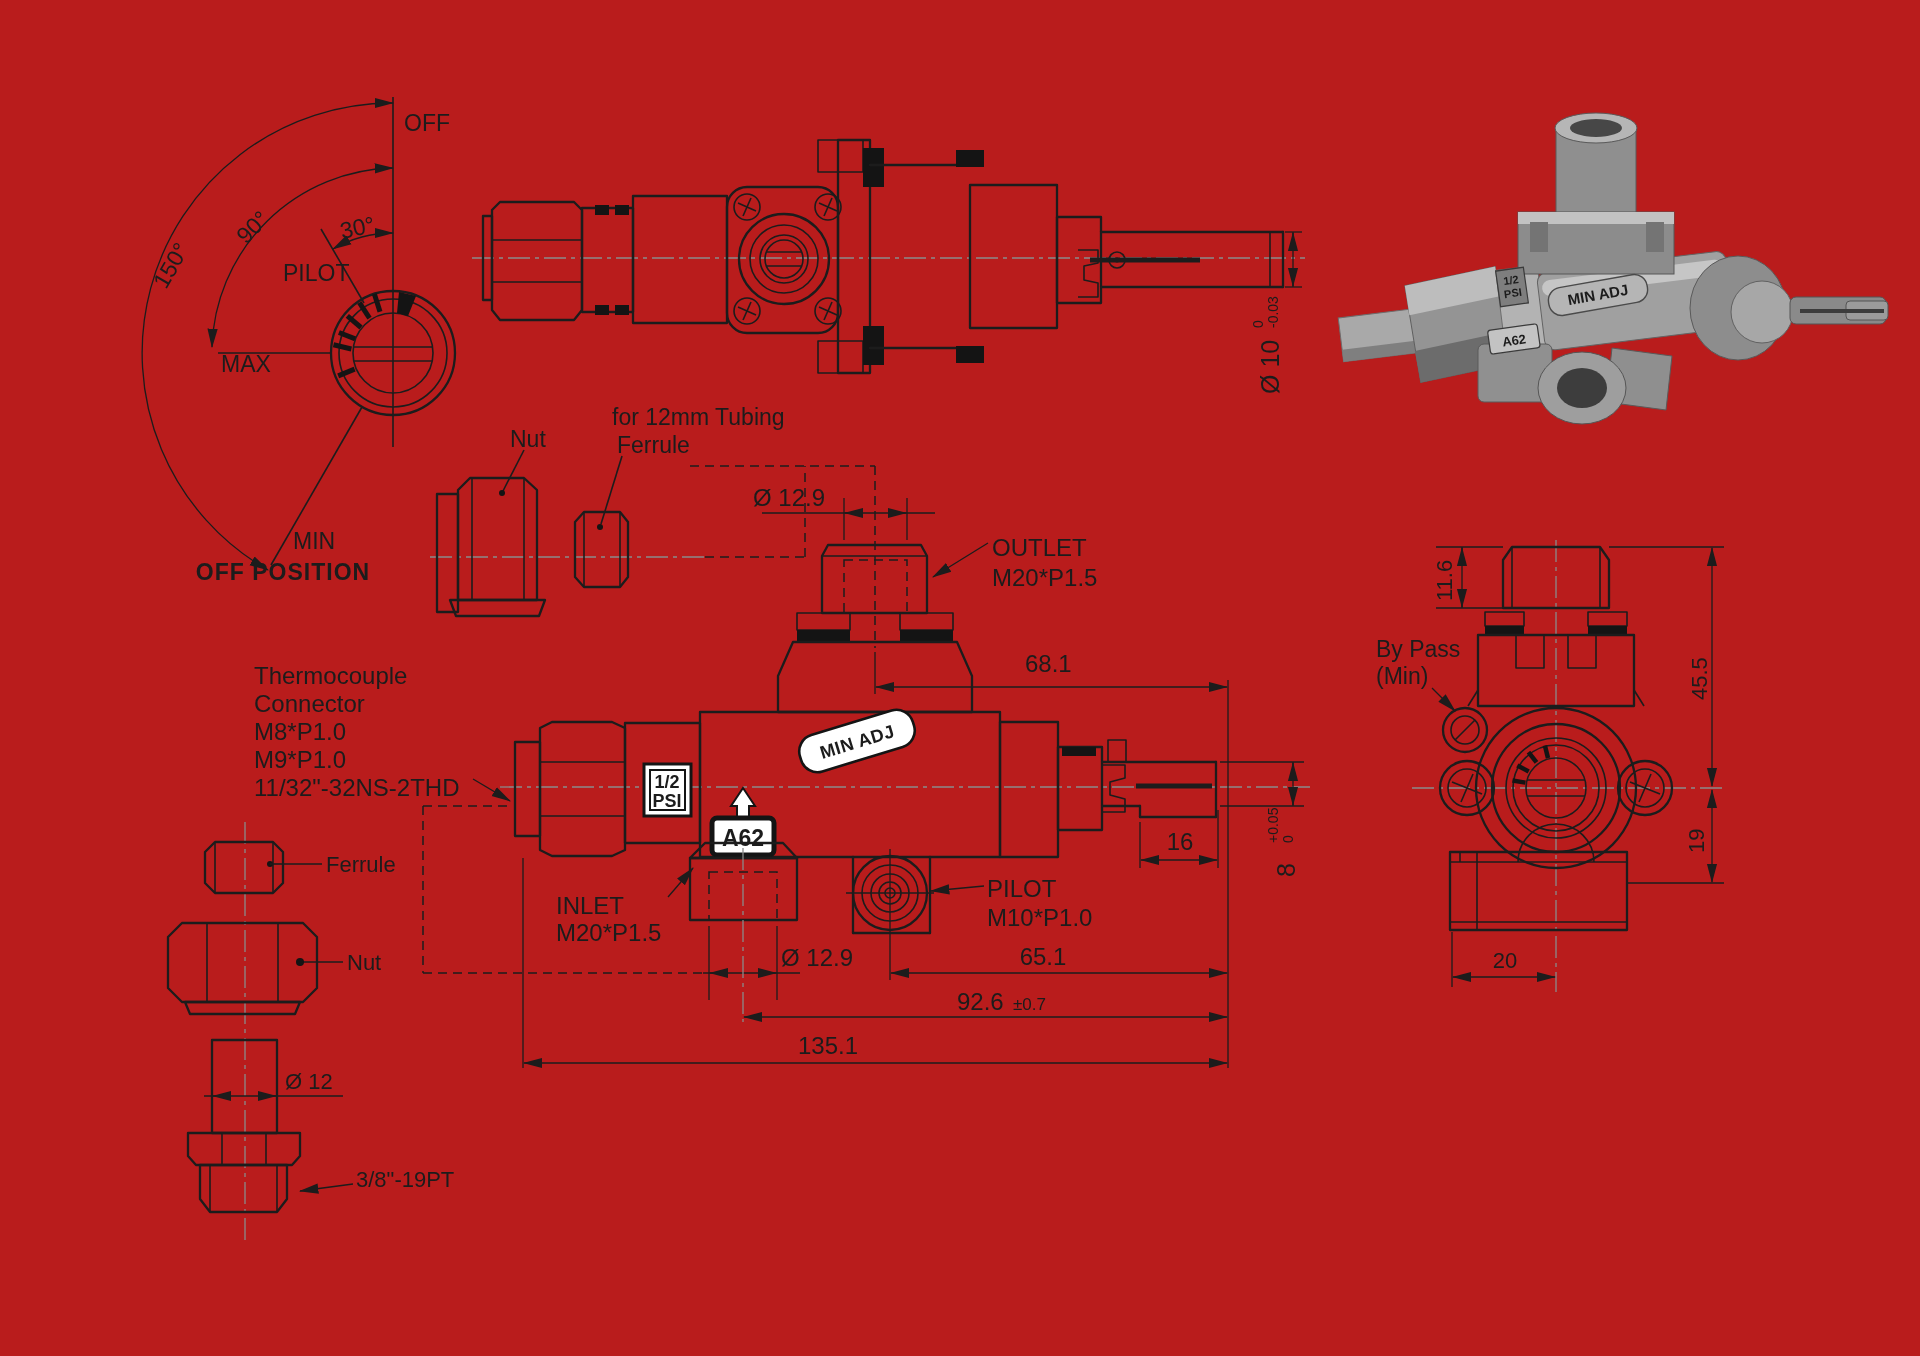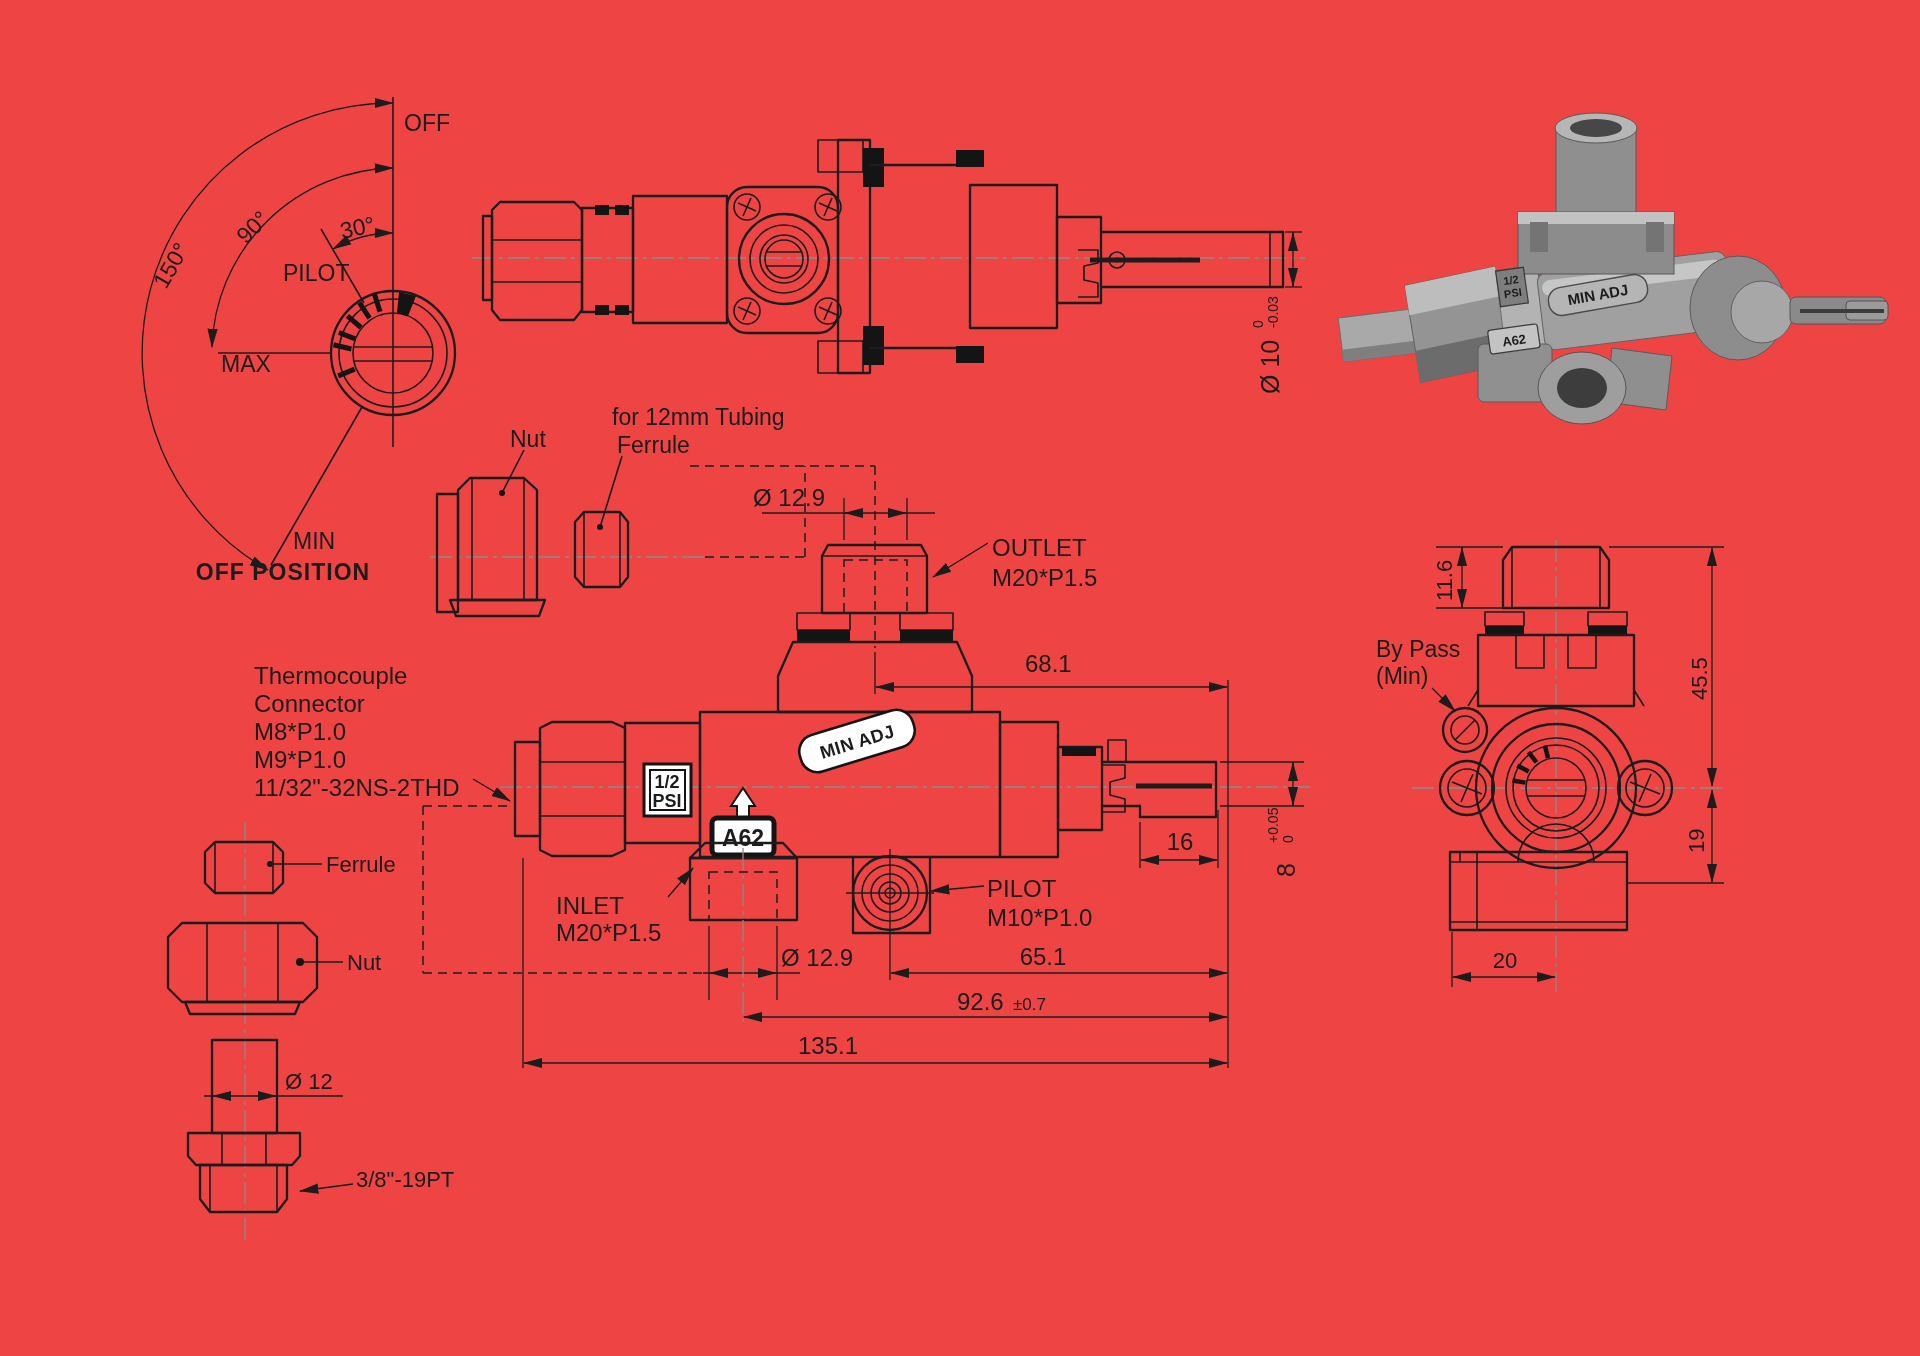--- a/index.html
+++ b/index.html
@@ -1,16 +1,16 @@
 <!DOCTYPE html>
 <html><head>
 <meta charset="utf-8">
 <style>
   html,body{margin:0;padding:0;background:#ffffff;}
-  #stage{position:relative;width:1920px;height:1356px;background:#ef4444;overflow:hidden;}
+  #stage{position:relative;width:1920px;height:1356px;background:#b91c1c;overflow:hidden;}
   svg{display:block;}
   text{font-family:"Liberation Sans","DejaVu Sans",sans-serif;fill:#1c1c1c;}
   .ln{stroke:#1c1c1c;stroke-width:2.3;fill:none;stroke-linejoin:round;stroke-linecap:round;}
   .ln2{stroke:#1c1c1c;stroke-width:1.6;fill:none;stroke-linejoin:round;}
   .dim{stroke:#1c1c1c;stroke-width:1.3;fill:none;}
   .cl{stroke:#8a8a8a;stroke-width:1.3;fill:none;stroke-dasharray:22 5 4 5;}
   .dsh{stroke:#1c1c1c;stroke-width:1.5;fill:none;stroke-dasharray:9 6;}
   .blk{fill:#141414;stroke:none;}
   .t23{font-size:23px;}
   .t24{font-size:24px;}

